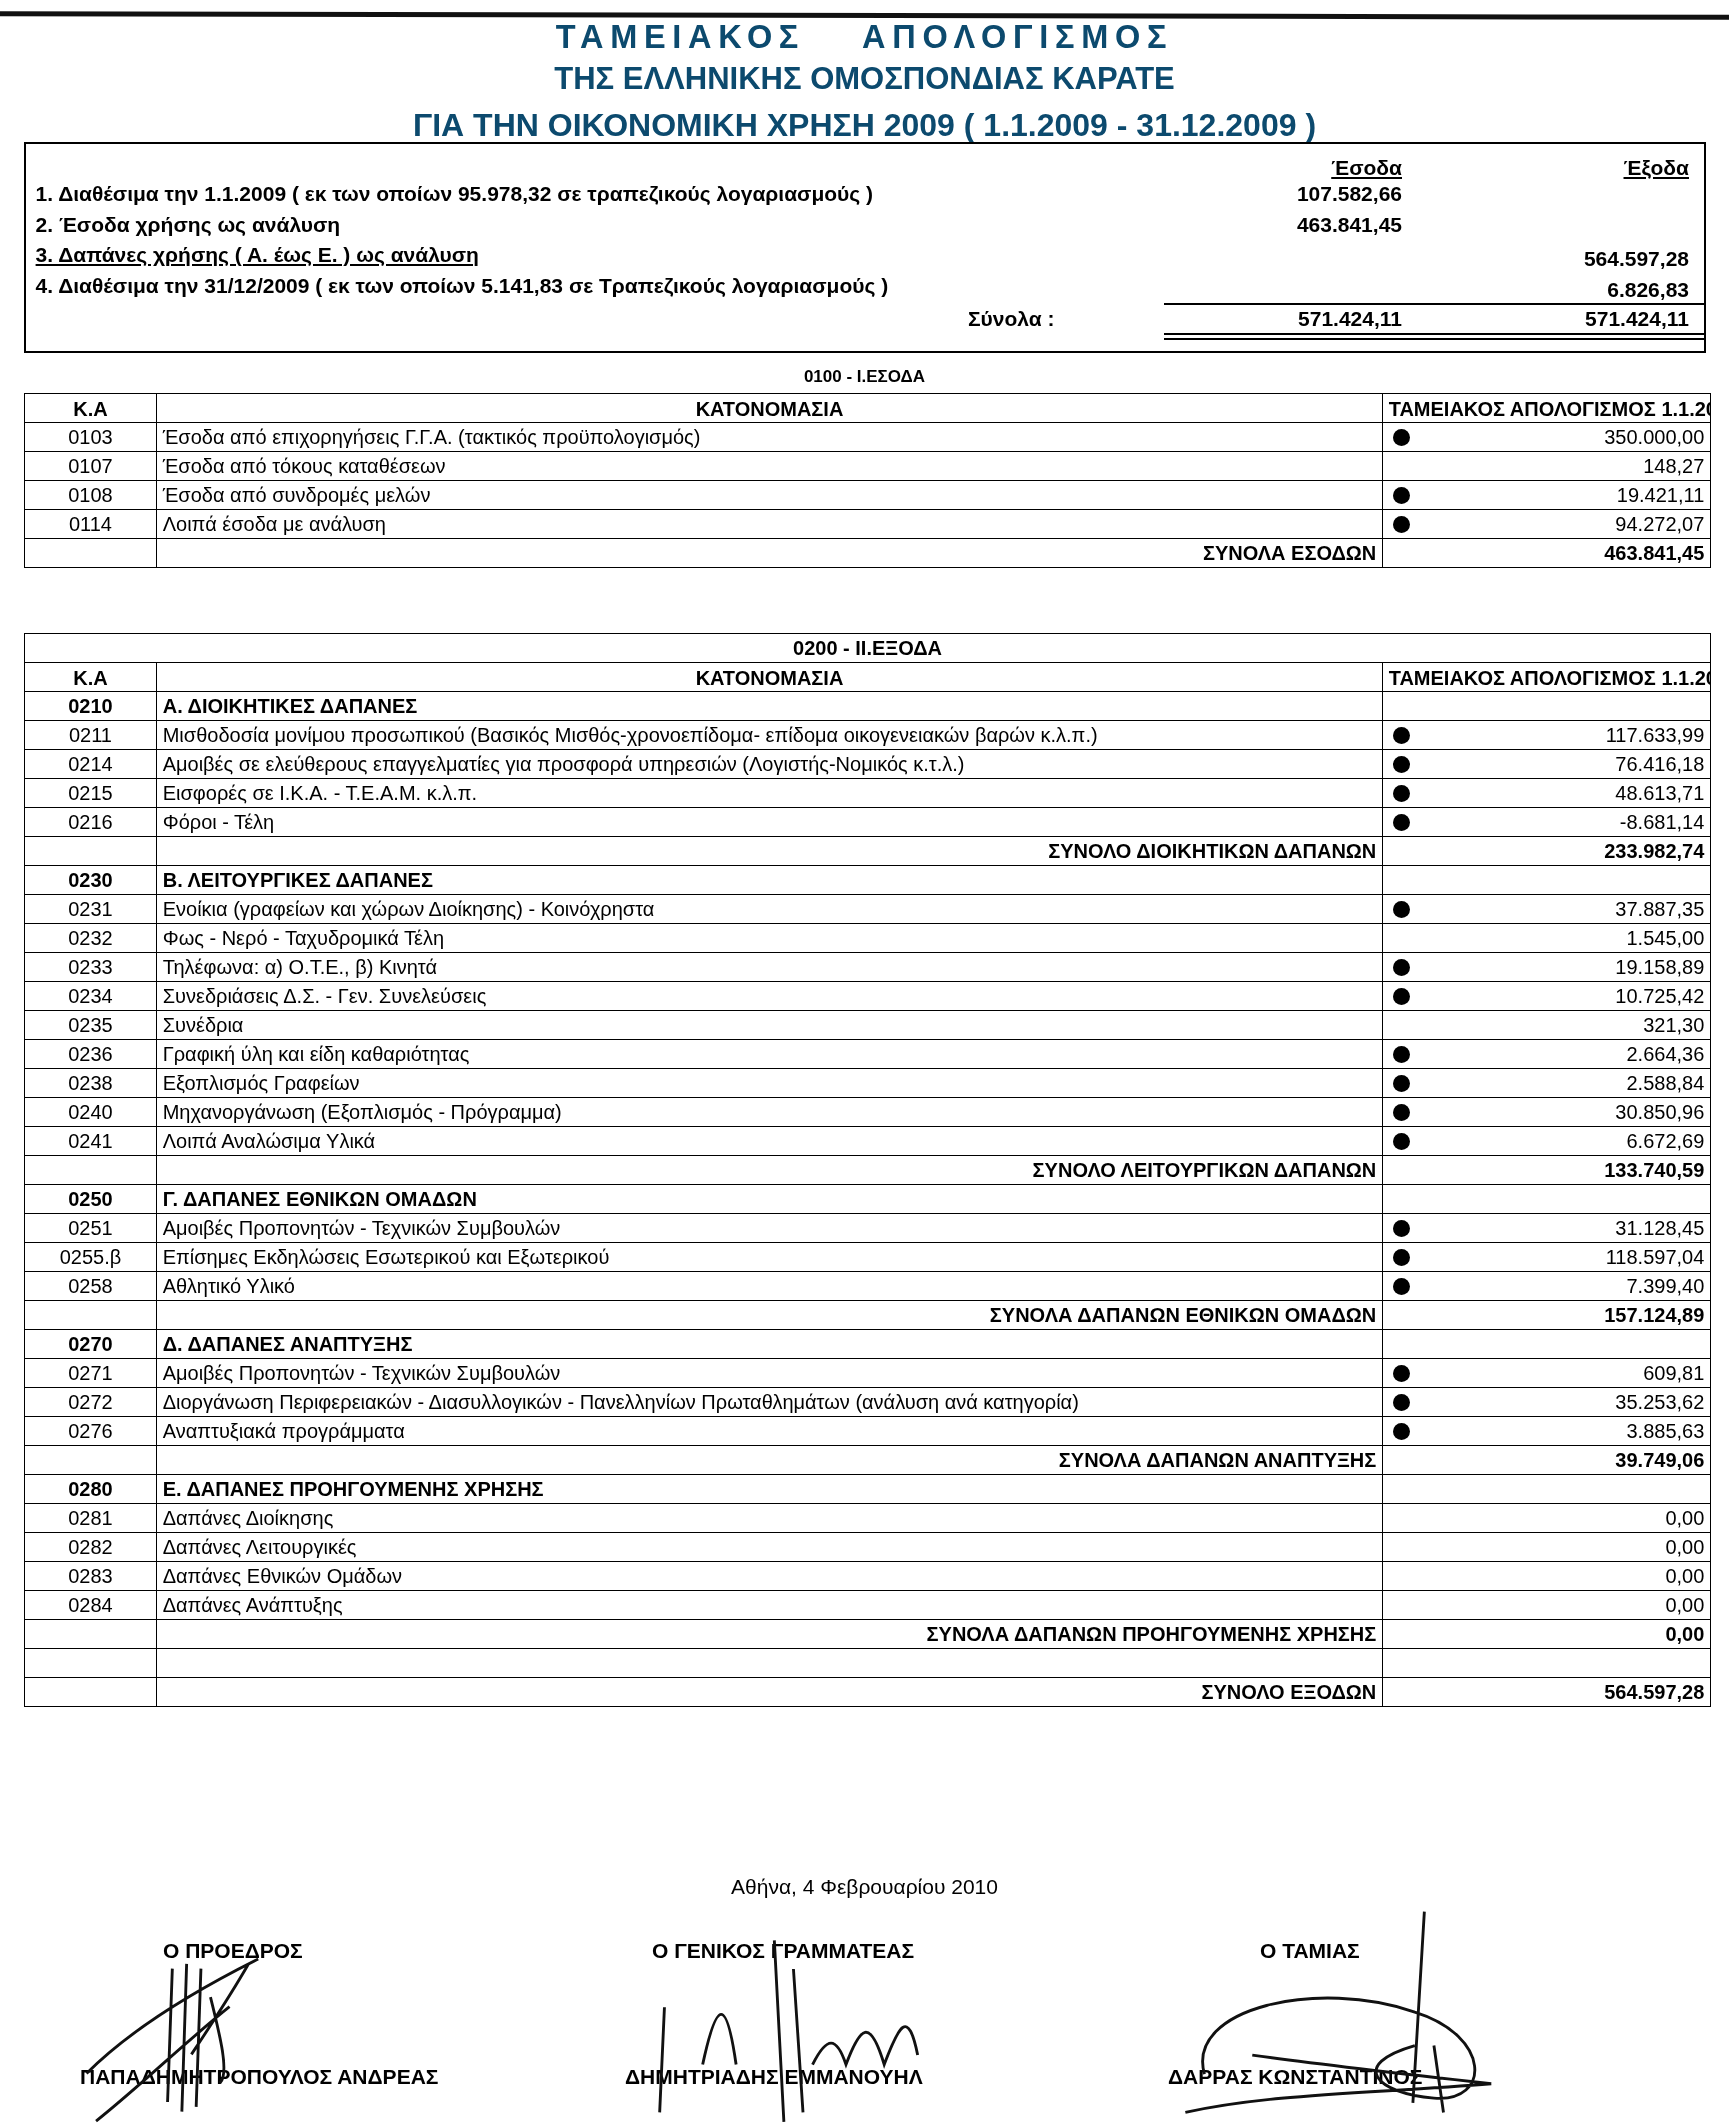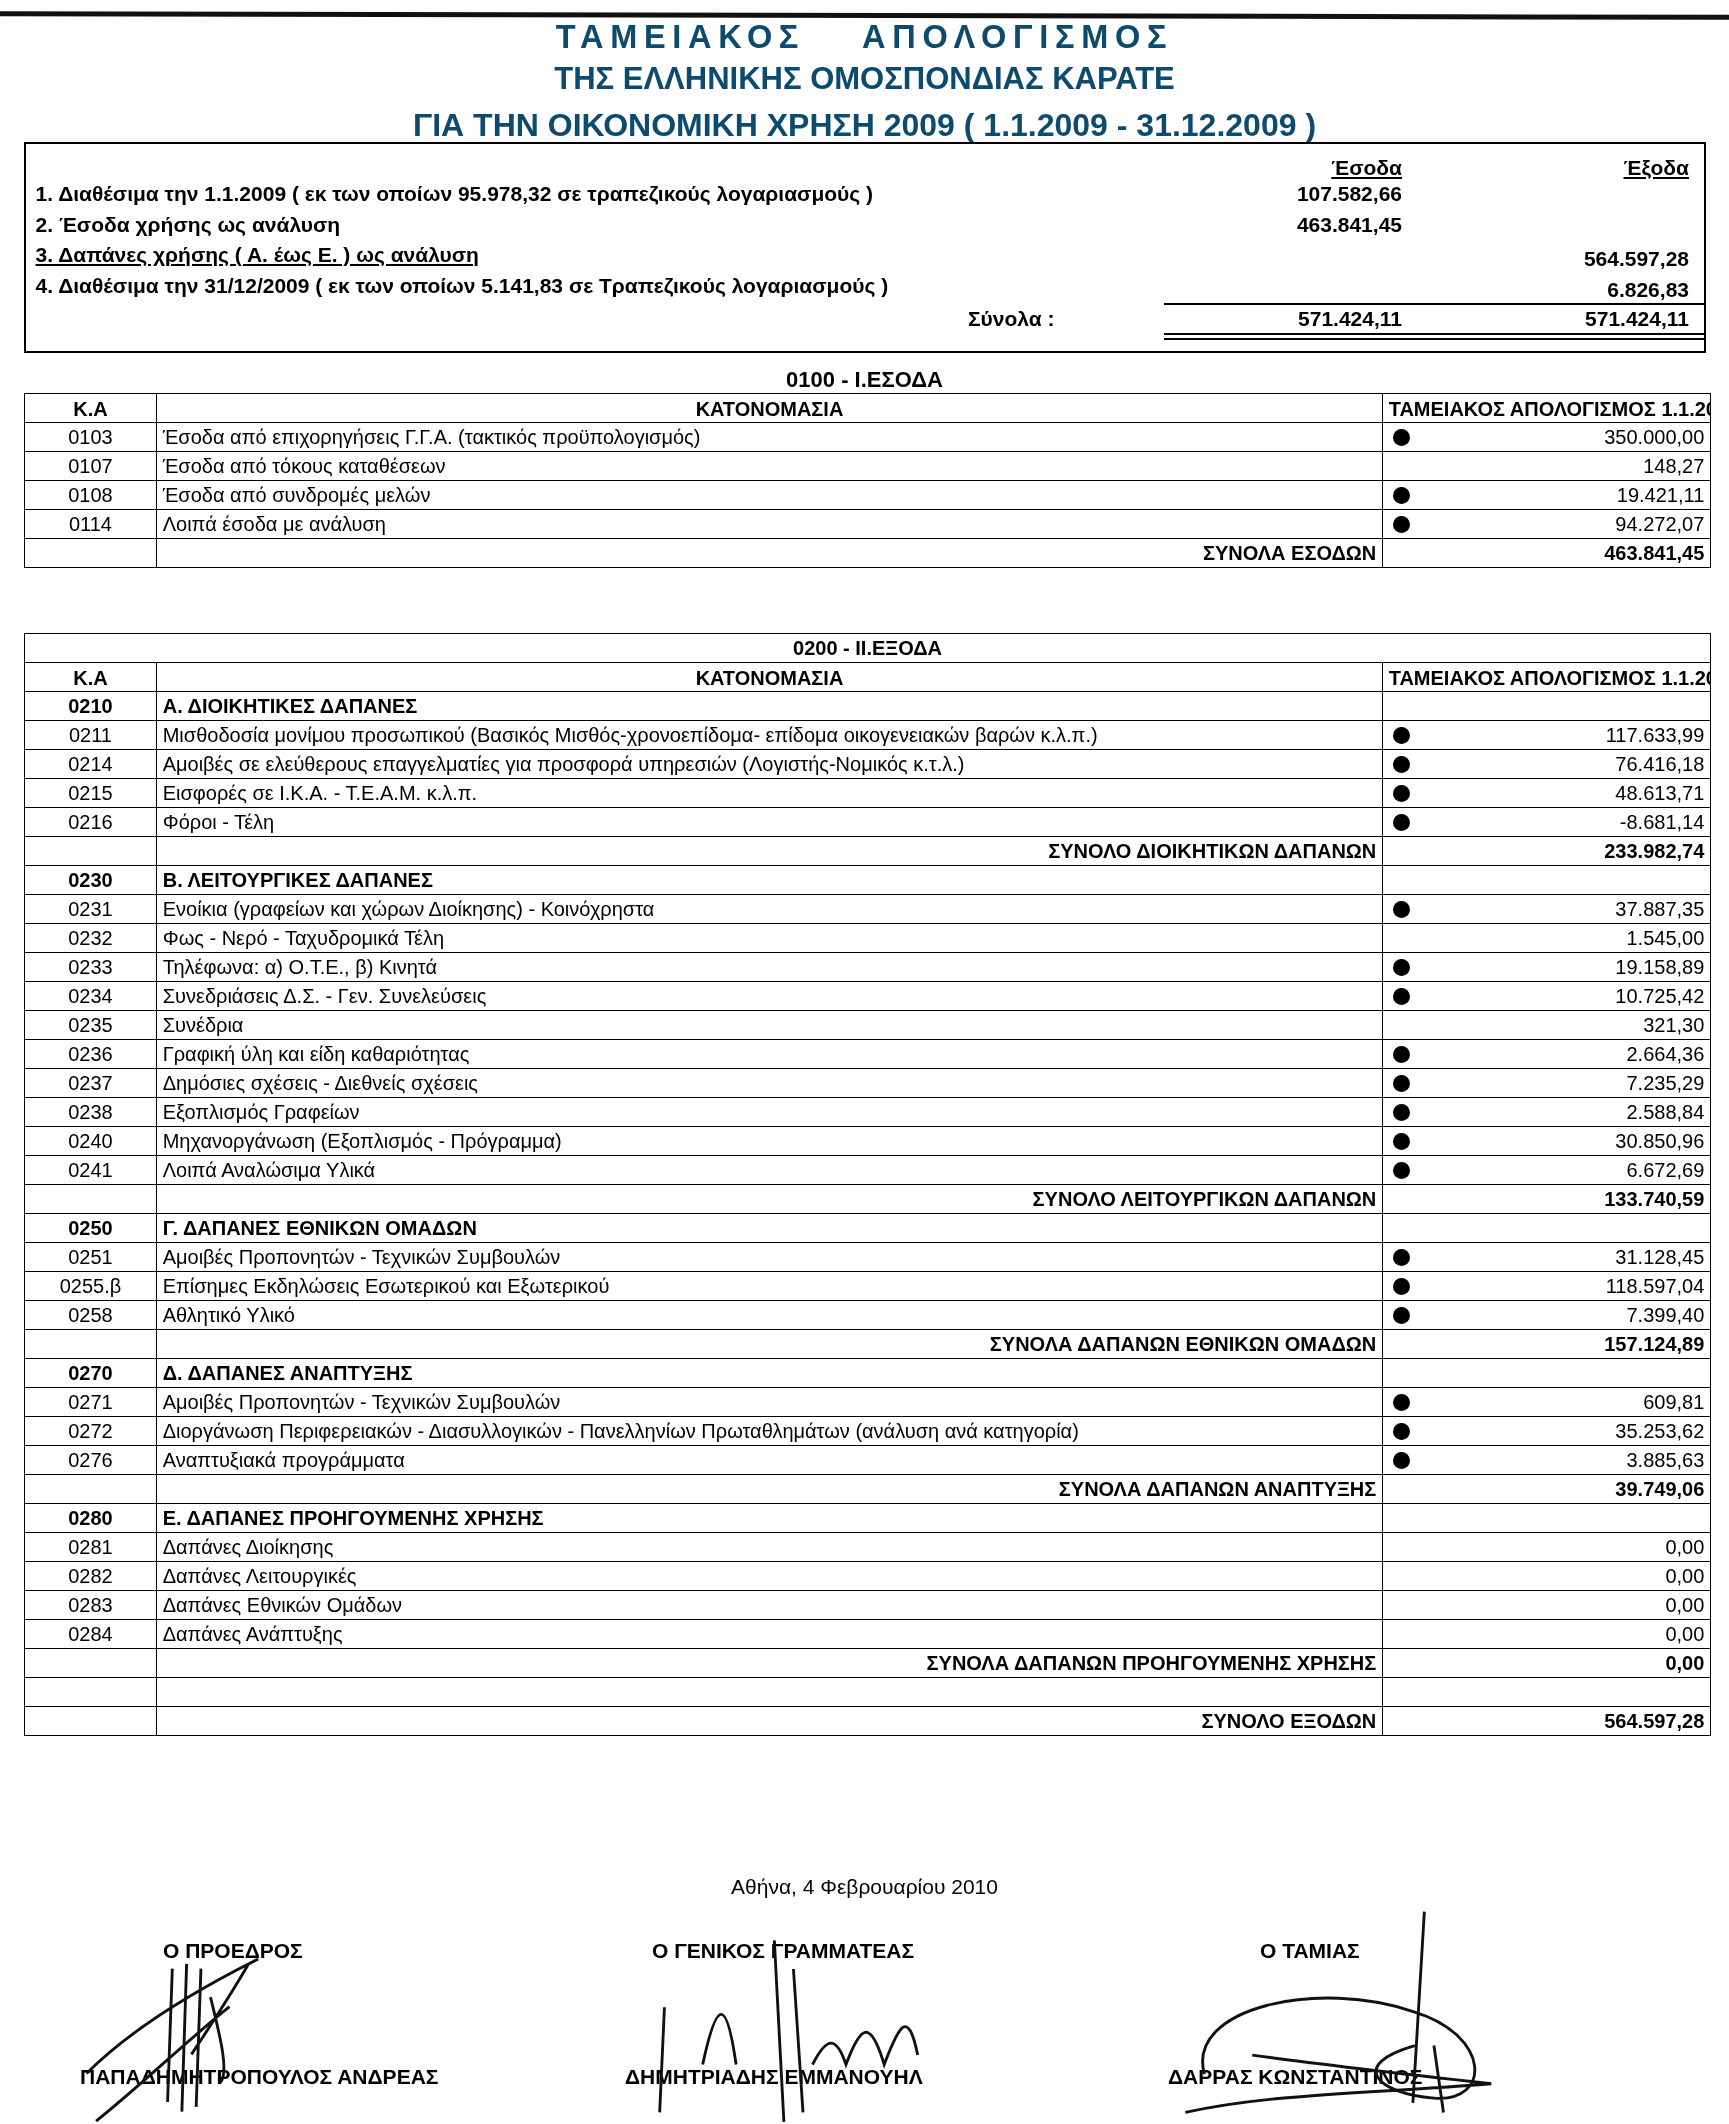--- a/index.html
+++ b/index.html
@@ -8,21 +8,21 @@
   .title{position:absolute;left:0;width:1729px;text-align:center;font-weight:bold;color:#0c4a6e;}
   .t1{top:19px;font-size:32.5px;letter-spacing:6.7px;}
   .t1 .gap{display:inline-block;width:57px;}
   .t2{top:61px;font-size:31px;}
   .t3{top:107px;font-size:32px;}
   .summary{position:absolute;left:24px;top:142px;width:1682px;height:211px;border:2.9px solid #000;box-sizing:border-box;}
   .sum-line{position:absolute;left:9.6px;font-size:21px;font-weight:bold;white-space:nowrap;}
   .sum-val{position:absolute;font-size:21px;font-weight:bold;text-align:right;width:210px;}
   .sum-hdr{position:absolute;font-size:21px;font-weight:bold;text-decoration:underline;text-align:right;width:210px;}
   .sum-rule{position:absolute;height:1.9px;background:#000;}
-  .section-title{position:absolute;left:0;width:1729px;text-align:center;font-weight:bold;font-size:22px;}
+  .section-title{position:absolute;left:0;width:1729px;text-align:center;font-weight:bold;font-size:17px;}
   table.grid{position:absolute;left:24px;width:1686px;border-collapse:collapse;table-layout:fixed;}
   table.grid td{border:1.9px solid #000;padding:0 5.7px;font-size:20px;height:28px;line-height:26px;white-space:nowrap;overflow:hidden;}
   table.grid col.c1{width:132px;}
   table.grid col.c2{width:1226px;}
   table.grid col.c3{width:328px;}
   td.ka{text-align:center;}
   td.val{text-align:right;position:relative;font-family:"Liberation Sans",sans-serif;}
   td.bold, tr.bold td{font-weight:bold;}
   td.hdr{font-weight:bold;vertical-align:bottom;text-align:center;height:92px;line-height:29px;white-space:normal;}
   td.total-label{text-align:right;padding-right:115px;font-weight:bold;}
@@ -182,25 +182,20 @@
         <td class="ka">0235</td>
         <td>Συνέδρια</td>
         <td class="val">321,30</td>
       </tr>
       <tr>
         <td class="ka">0236</td>
         <td>Γραφική ύλη και είδη καθαριότητας</td>
         <td class="val"><span class="dot"></span><span>2.664,36</span></td>
       </tr>
       <tr>
-        <td class="ka">0237</td>
-        <td>Δημόσιες σχέσεις - Διεθνείς σχέσεις</td>
-        <td class="val"><span class="dot"></span><span>7.235,29</span></td>
-      </tr>
-      <tr>
         <td class="ka">0238</td>
         <td>Εξοπλισμός Γραφείων</td>
         <td class="val"><span class="dot"></span><span>2.588,84</span></td>
       </tr>
       <tr>
         <td class="ka">0240</td>
         <td>Μηχανοργάνωση (Εξοπλισμός - Πρόγραμμα)</td>
         <td class="val"><span class="dot"></span><span>30.850,96</span></td>
       </tr>
       <tr>

